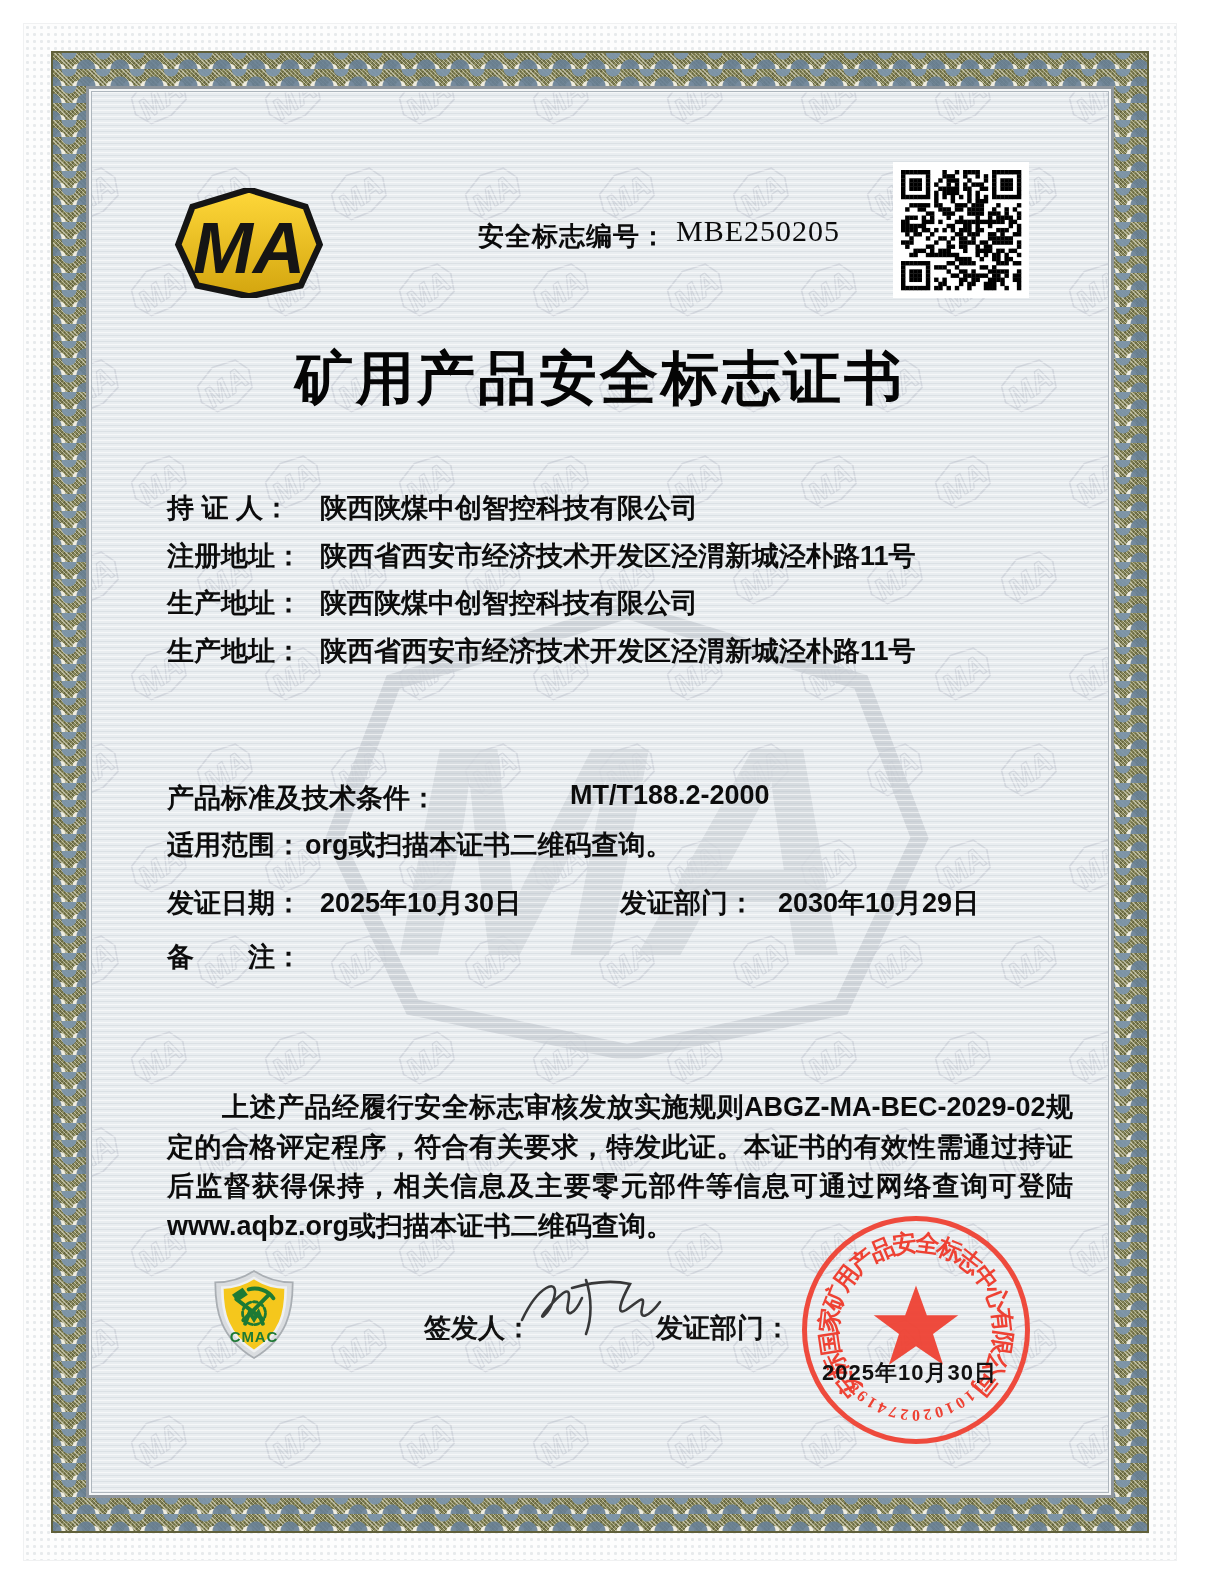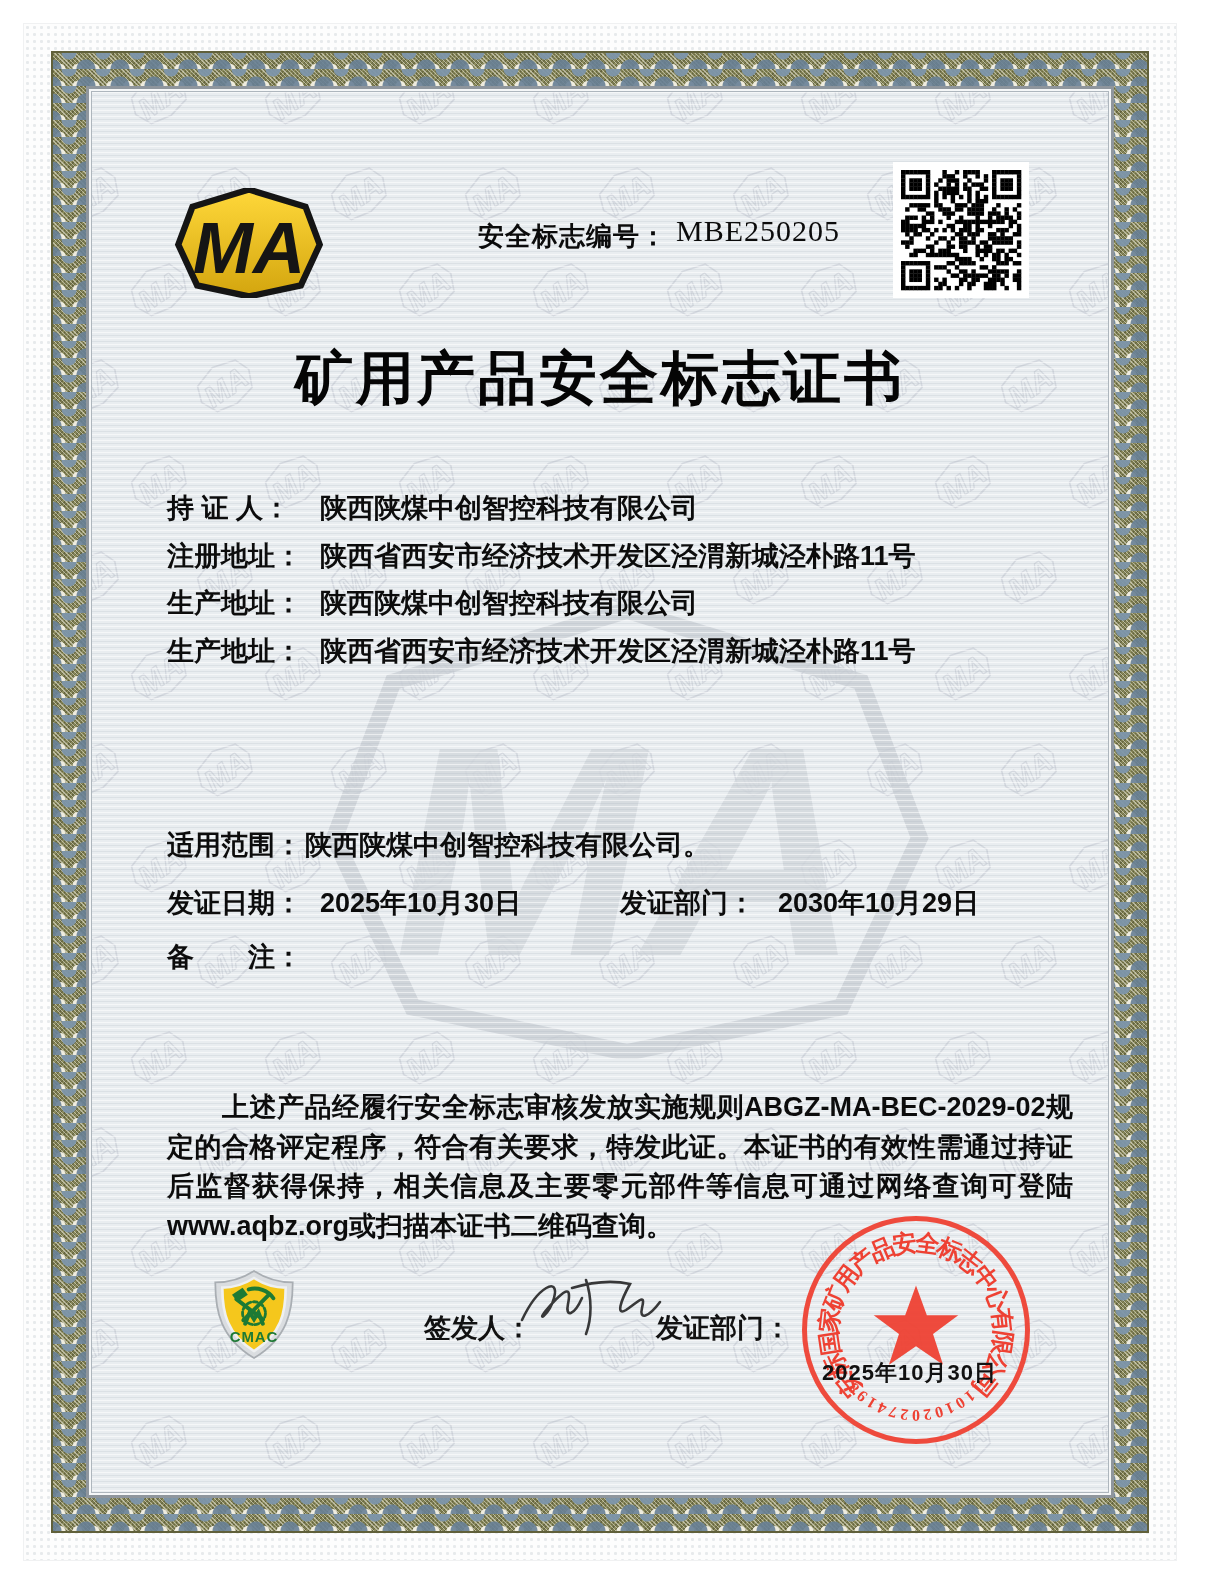--- a/index.html
+++ b/index.html
@@ -1051,23 +1051,27 @@
       <span class="fvalue">陕西省西安市经济技术开发区泾渭新城泾朴路11号</span>
     </div>
     <div class="abs frow" style="top:585px">
       <span class="flabel">生产地址：</span>
       <span class="fvalue">陕西陕煤中创智控科技有限公司</span>
     </div>
     <div class="abs frow" style="top:633px">
       <span class="flabel">生产地址：</span>
       <span class="fvalue">陕西省西安市经济技术开发区泾渭新城泾朴路11号</span>
     </div>
+    <div class="abs frow" style="top:780px">
+      <span class="flabel">产品标准及技术条件：</span>
+      <span class="fvalue vx-570">MT/T188.2-2000</span>
+    </div>
     <div class="abs frow" style="top:827px">
       <span class="flabel">适用范围：</span>
-      <span class="fvalue vx-305">陕西陕煤中创智控科技有限公司。</span>
+      <span class="fvalue vx-305">org或扫描本证书二维码查询。</span>
     </div>
 
     <div class="abs frow" style="top:885px">
       <span class="flabel">发证日期：</span>
       <span class="fvalue">2025年10月30日</span>
       <span class="flabel l-620">发证部门：</span>
       <span class="fvalue v-778">2030年10月29日</span>
     </div>
 
     <div class="abs frow" style="top:939px">

